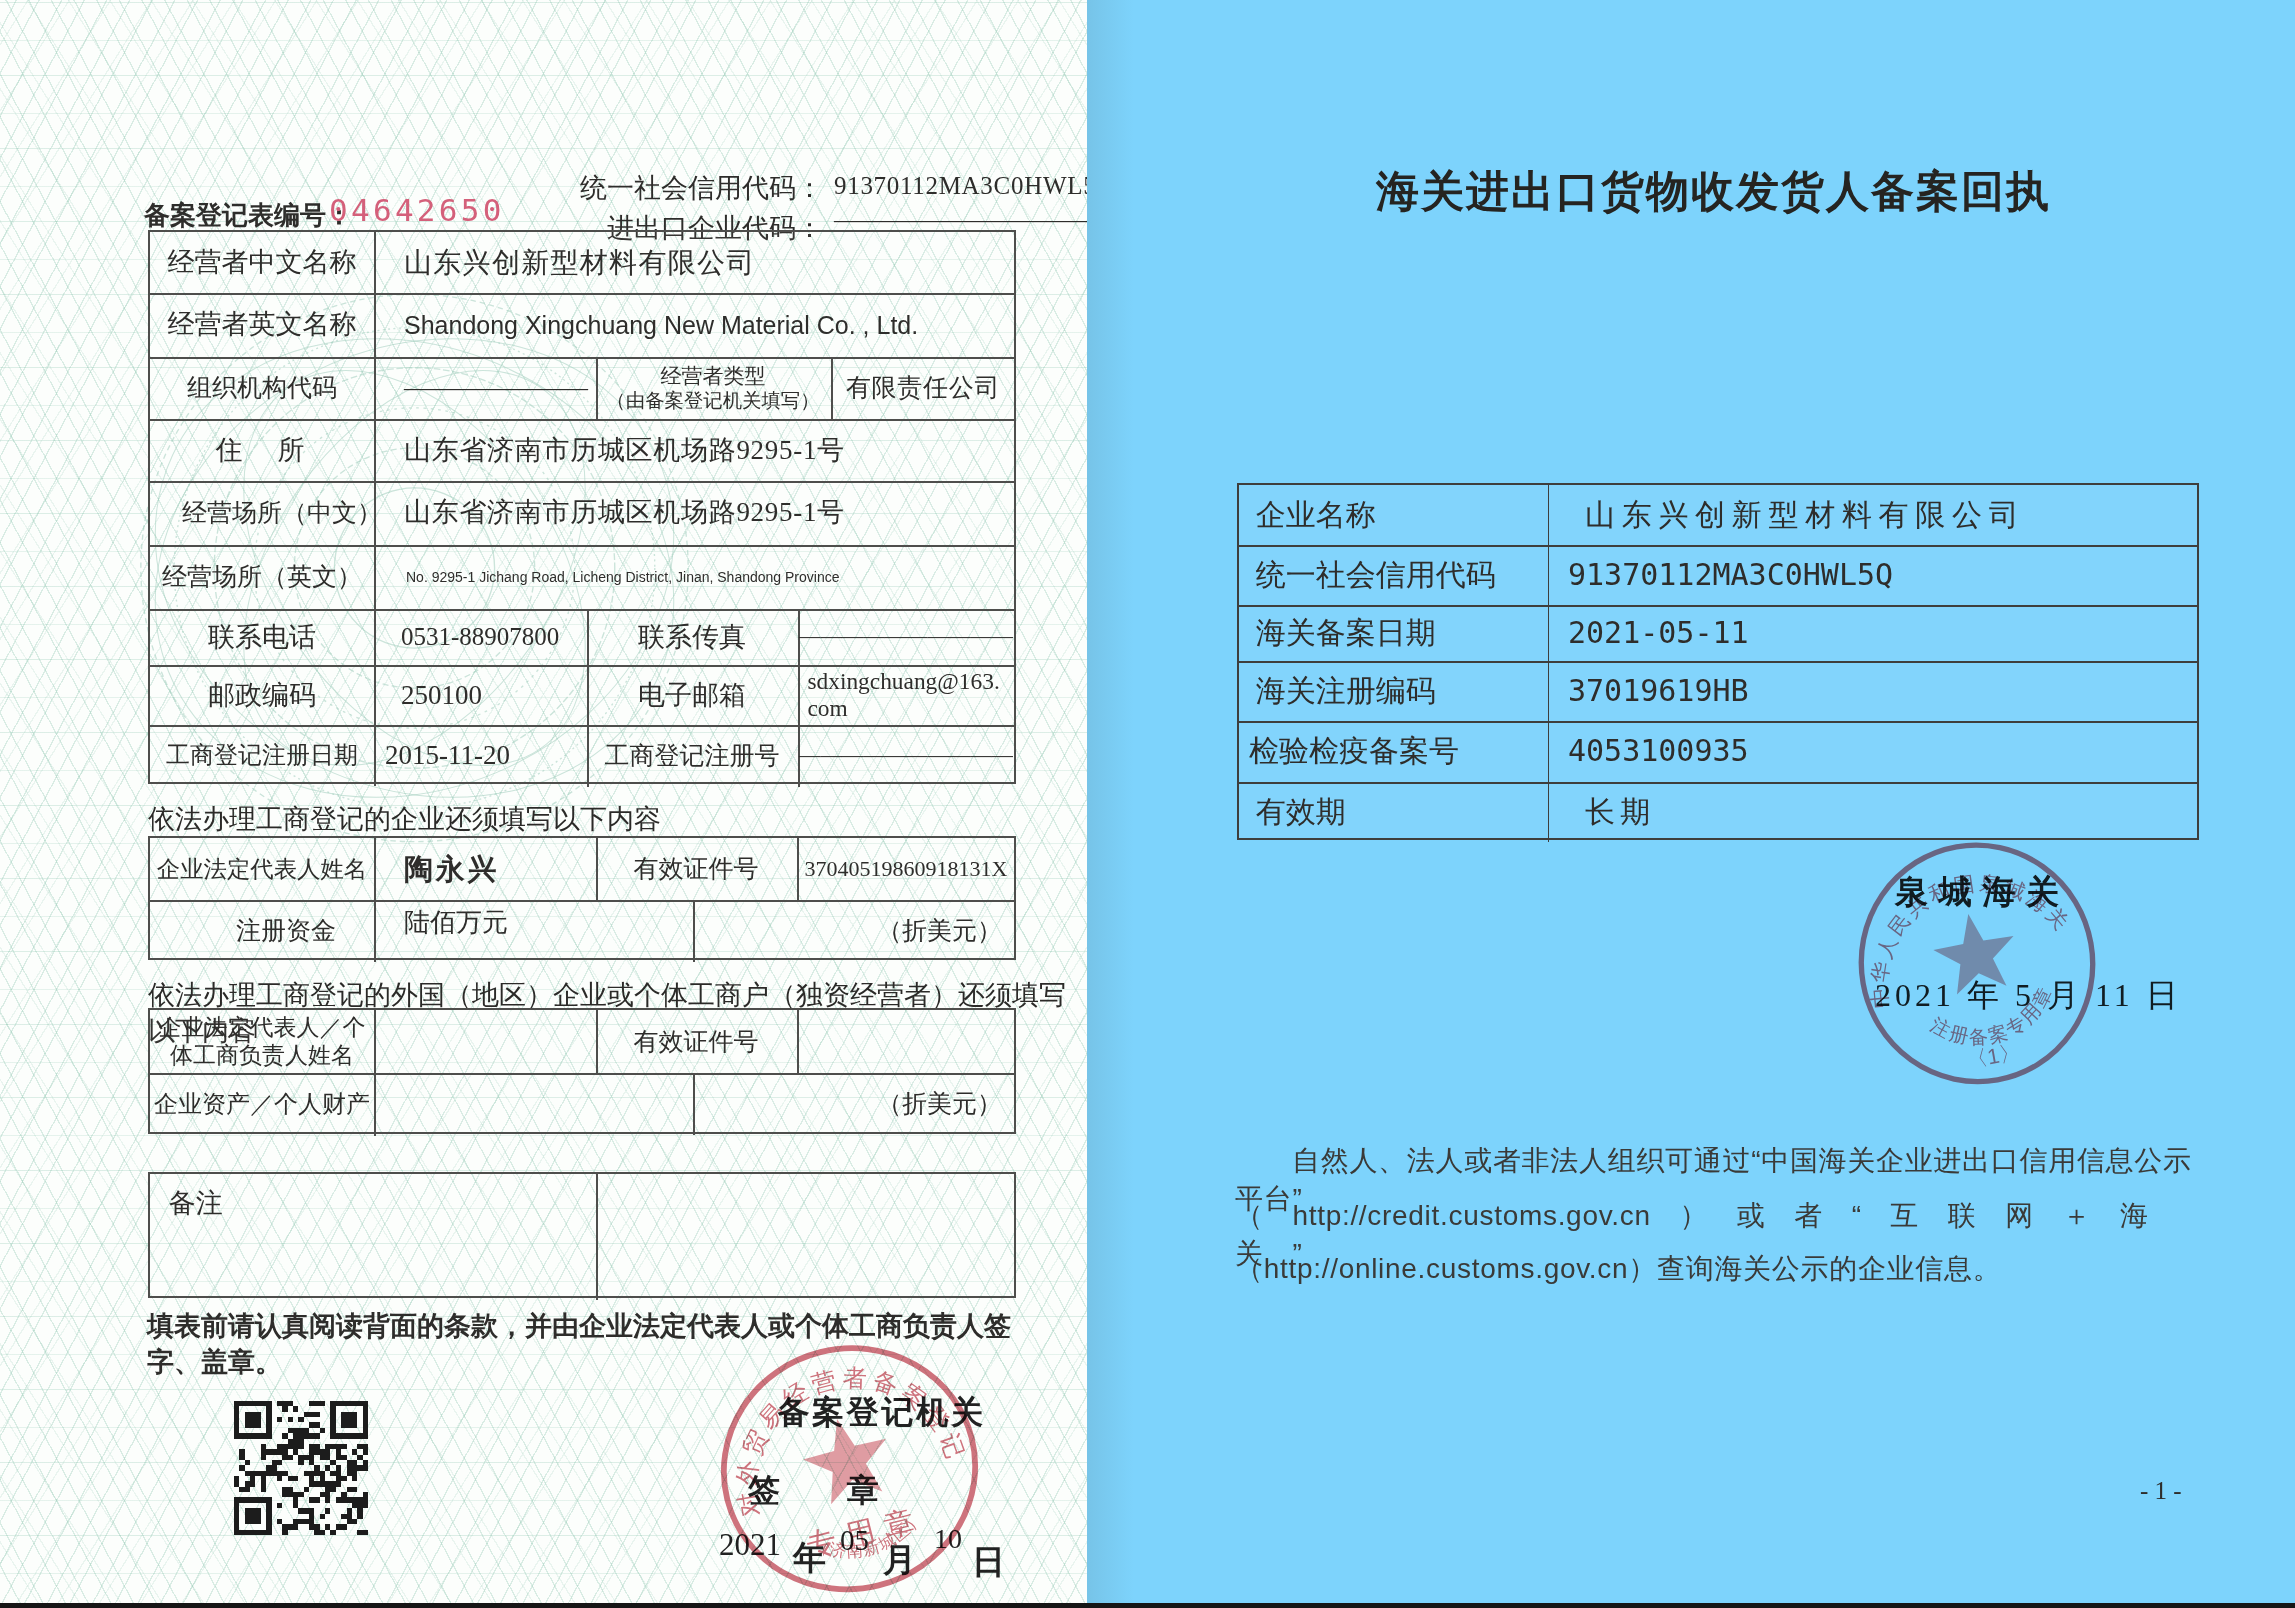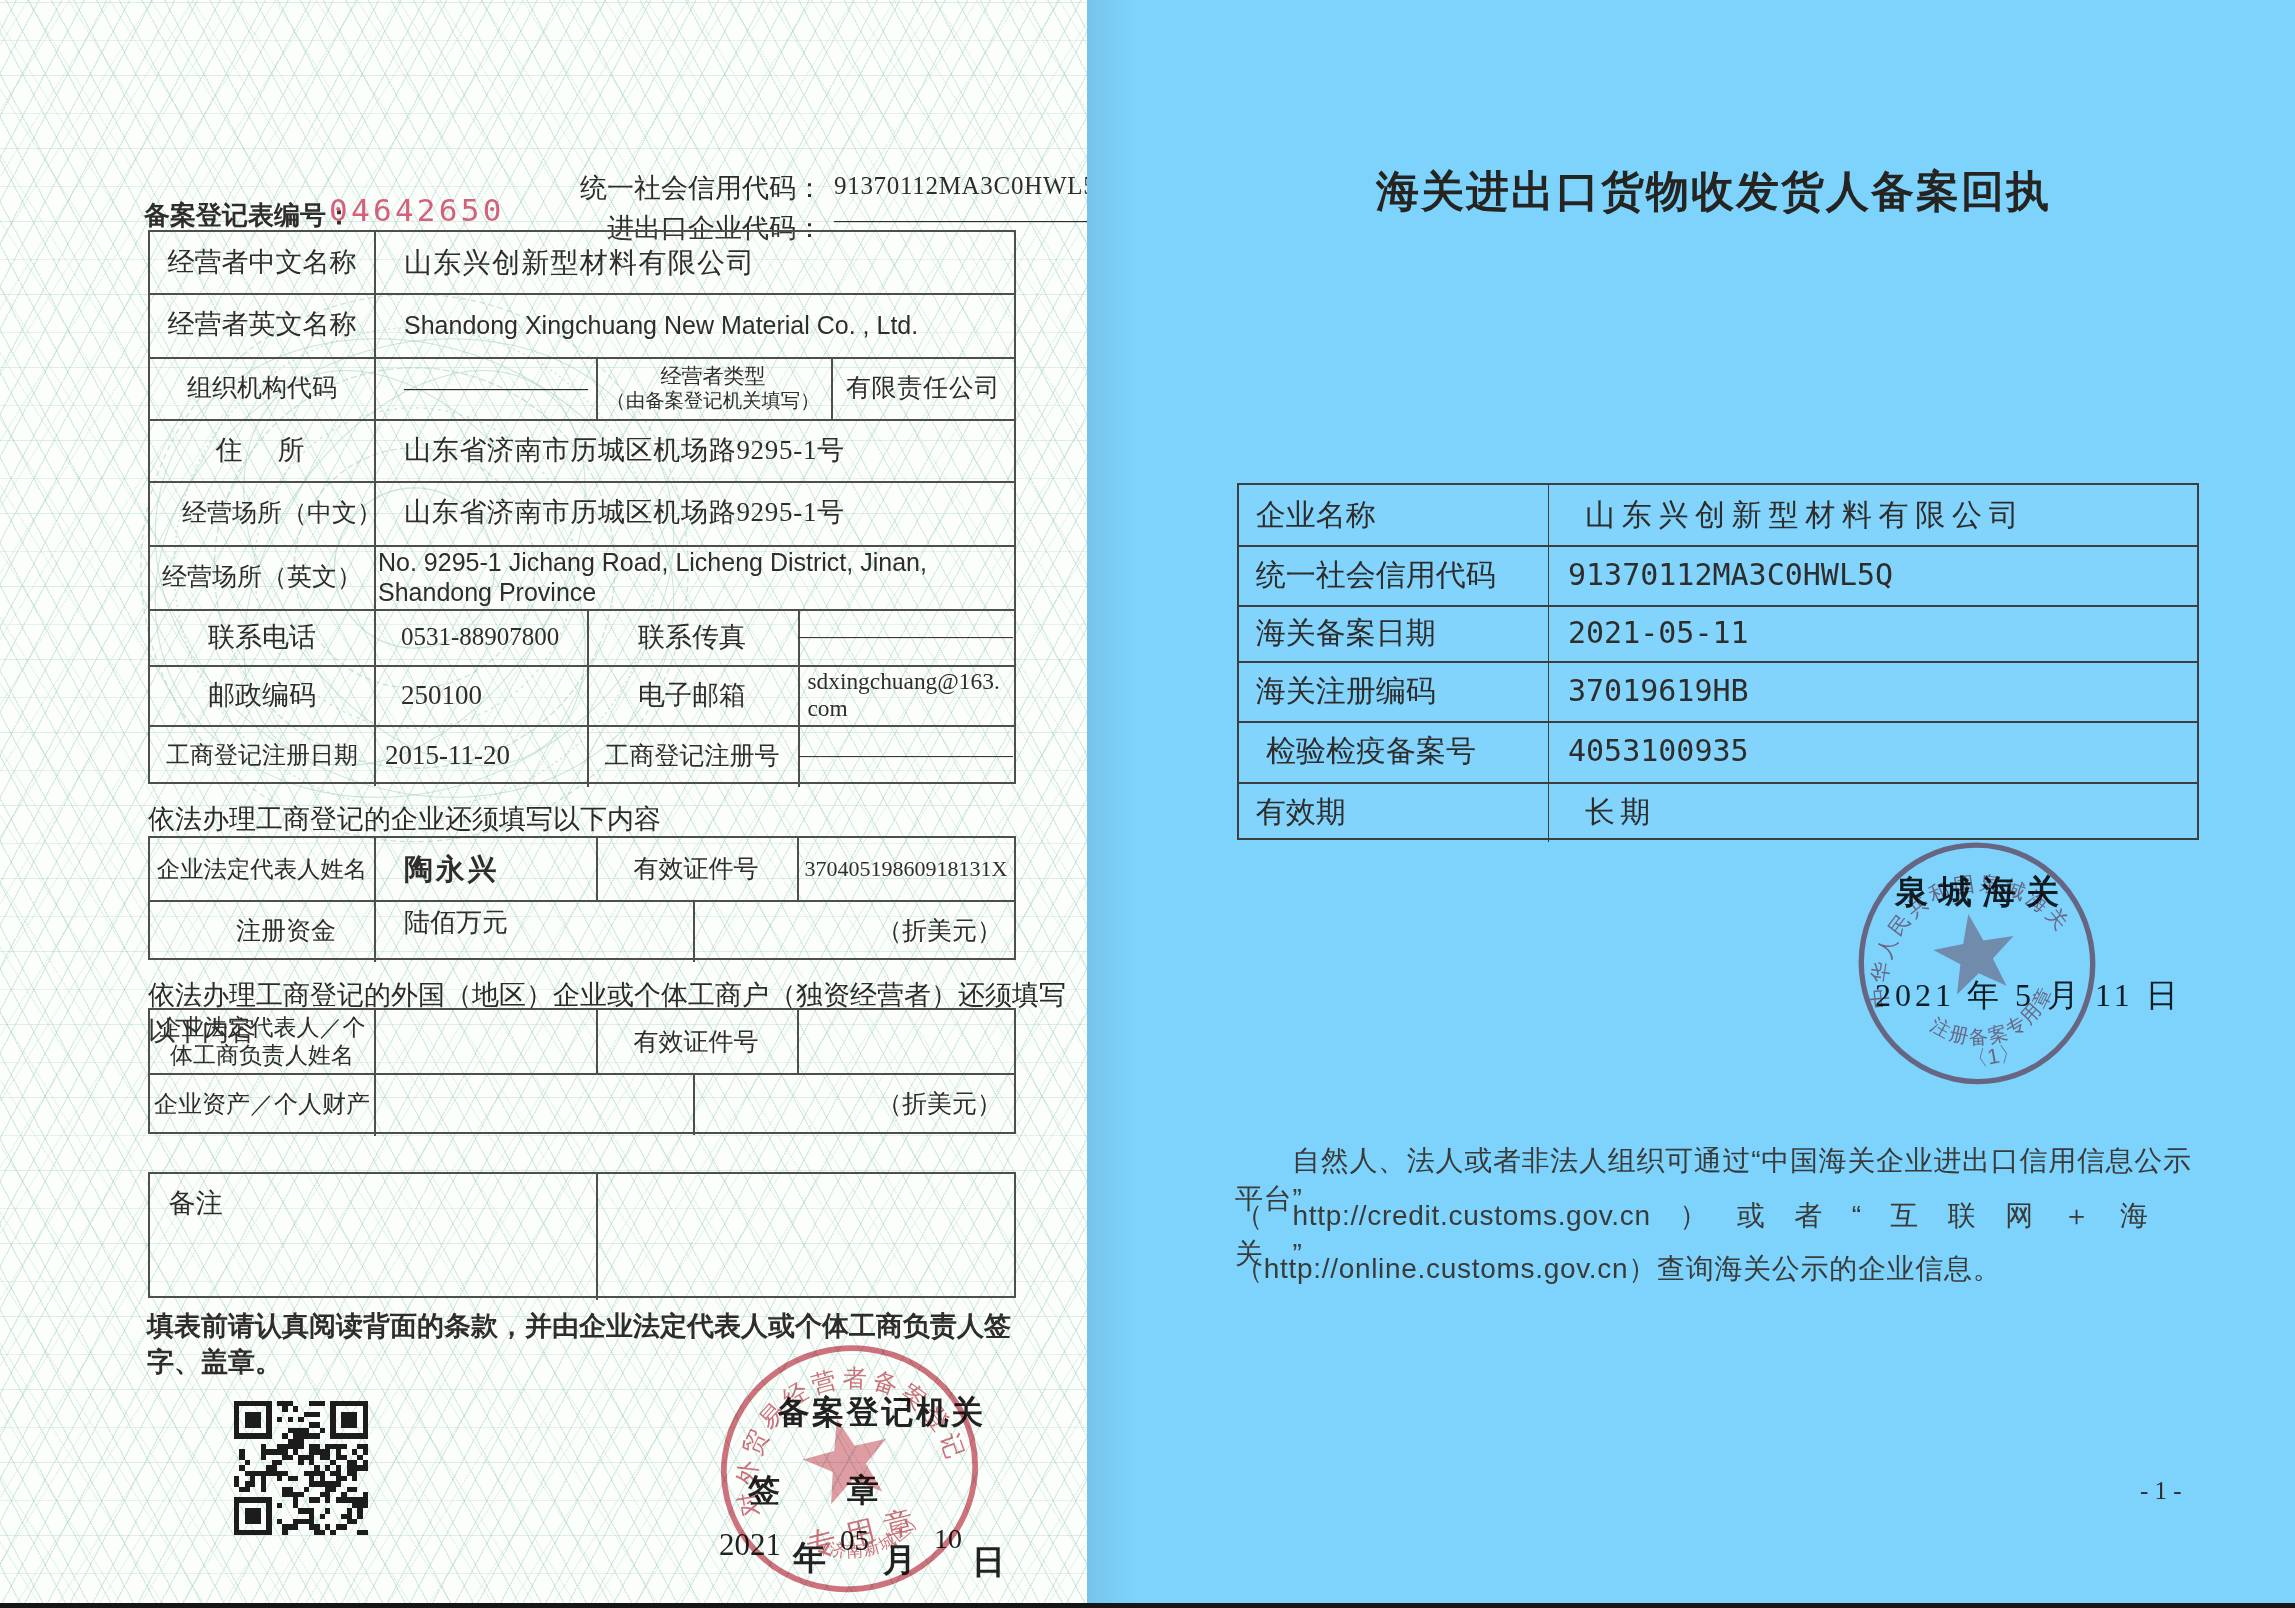--- a/index.html
+++ b/index.html
@@ -103,21 +103,21 @@
       </div>
       <div class="cell cc" style="left:681px;top:125px;width:184px;height:62px;font-size:25px;letter-spacing:0.7px;">有限责任公司</div>
 
       <div class="cell cc" style="left:0;top:187px;width:224px;height:62px;font-size:27px;letter-spacing:4px;">住　所</div>
       <div class="cell cl" style="left:224px;top:187px;width:640px;height:62px;padding-left:30px;font-size:27px;letter-spacing:0.7px;">山东省济南市历城区机场路9295-1号</div>
 
       <div class="cell cc" style="left:0;top:249px;width:224px;height:63px;font-size:25px;margin-left:20px;">经营场所（中文）</div>
       <div class="cell cl" style="left:224px;top:249px;width:640px;height:63px;padding-left:30px;font-size:27px;letter-spacing:0.7px;">山东省济南市历城区机场路9295-1号</div>
 
       <div class="cell cc" style="left:0;top:313px;width:224px;height:64px;font-size:25px;">经营场所（英文）</div>
-      <div class="cell cl sans" style="left:224px;top:313px;width:640px;height:64px;padding-left:4px;font-size:25px;">No. 9295-1 Jichang Road, Licheng District, Jinan, Shandong Province</div>
+      <div class="cell cl sans" style="left:224px;top:313px;width:640px;height:64px;padding-left:32px;font-size:14px;">No. 9295-1 Jichang Road, Licheng District, Jinan, Shandong Province</div>
 
       <div class="cell cc" style="left:0;top:377px;width:224px;height:56px;font-size:27px;">联系电话</div>
       <div class="cell cl" style="left:224px;top:377px;width:214px;height:56px;padding-left:27px;font-size:25px;">0531-88907800</div>
       <div class="cell cc" style="left:437px;top:377px;width:210px;height:56px;font-size:27px;">联系传真</div>
       <div class="cell cc dashes" style="left:648px;top:377px;width:216px;height:56px;font-size:21.4px;">——————————</div>
 
       <div class="cell cc" style="left:0;top:433px;width:224px;height:60px;font-size:27px;">邮政编码</div>
       <div class="cell cl" style="left:224px;top:433px;width:214px;height:60px;padding-left:27px;font-size:27px;">250100</div>
       <div class="cell cc" style="left:437px;top:433px;width:210px;height:60px;font-size:27px;">电子邮箱</div>
       <div class="cell cl" style="left:648px;top:433px;width:216px;height:60px;padding:0 9.4px;font-size:23.4px;word-break:break-all;line-height:1.15;">sdxingchuang@163.com</div>
@@ -506,21 +506,21 @@
 
       <div class="cell cl sans" style="left:0;top:60px;width:309px;height:60px;padding-left:16.7px;font-size:30px;">统一社会信用代码</div>
       <div class="cell cl mono" style="left:309px;top:60px;width:654px;height:60px;padding-left:20px;font-size:30px;">91370112MA3C0HWL5Q</div>
 
       <div class="cell cl sans" style="left:0;top:120px;width:309px;height:56px;padding-left:16.7px;font-size:30px;">海关备案日期</div>
       <div class="cell cl mono" style="left:309px;top:120px;width:654px;height:56px;padding-left:20px;font-size:30px;">2021-05-11</div>
 
       <div class="cell cl sans" style="left:0;top:176px;width:309px;height:60px;padding-left:16.7px;font-size:30px;">海关注册编码</div>
       <div class="cell cl mono" style="left:309px;top:176px;width:654px;height:60px;padding-left:20px;font-size:30px;">37019619HB</div>
 
-      <div class="cell cl sans" style="left:0;top:236px;width:309px;height:60px;padding-left:27px;font-size:30px;">检验检疫备案号</div>
+      <div class="cell cl sans" style="left:0;top:236px;width:309px;height:60px;padding-left:10px;font-size:30px;">检验检疫备案号</div>
       <div class="cell cl mono" style="left:309px;top:236px;width:654px;height:60px;padding-left:20px;font-size:30px;">4053100935</div>
 
       <div class="cell cl sans" style="left:0;top:297px;width:309px;height:60px;padding-left:16.7px;font-size:30px;">有效期</div>
       <div class="cell cl" style="left:309px;top:297px;width:654px;height:60px;padding-left:37px;font-size:30px;letter-spacing:5.3px;">长期</div>
     </div>
 
     <svg class="abs overlay" style="left:763px;top:839px;" width="254" height="254" viewBox="0 0 380 380">
       <defs>
         <path id="arcTopR" d="M 50,248 A 142,146 0 1 1 330,248"></path>
         <path id="arcBotR" d="M 82,238 A 118,114 0 0 0 298,238"></path>

